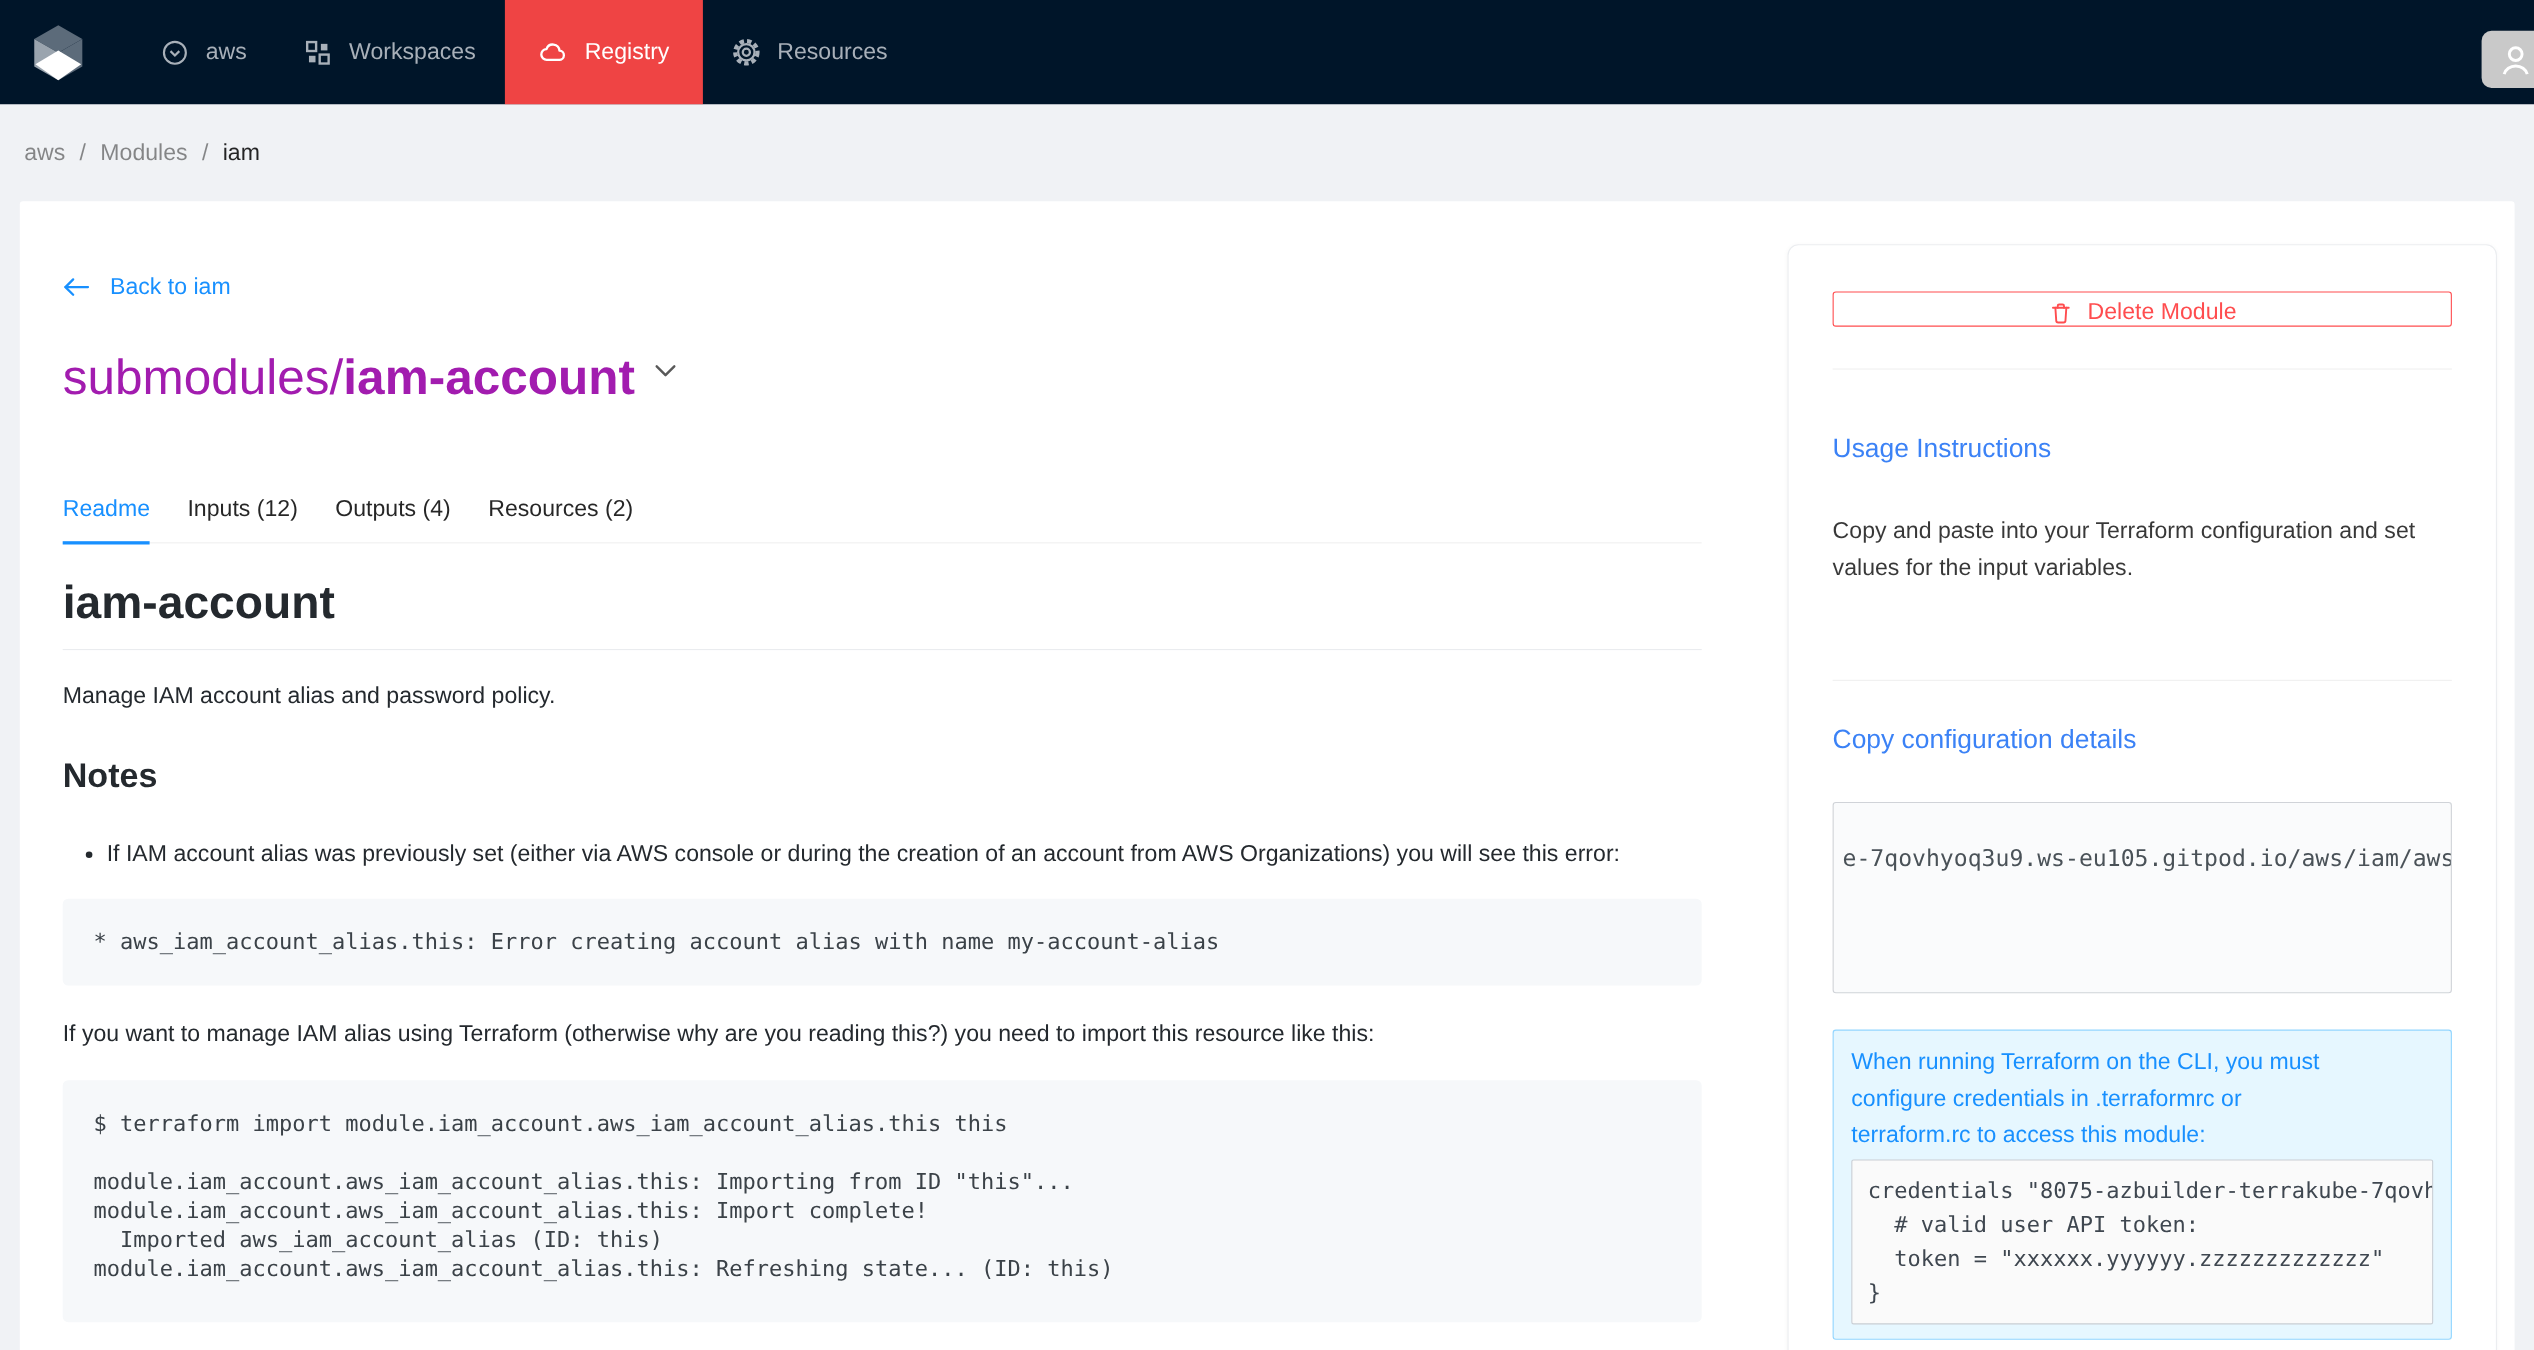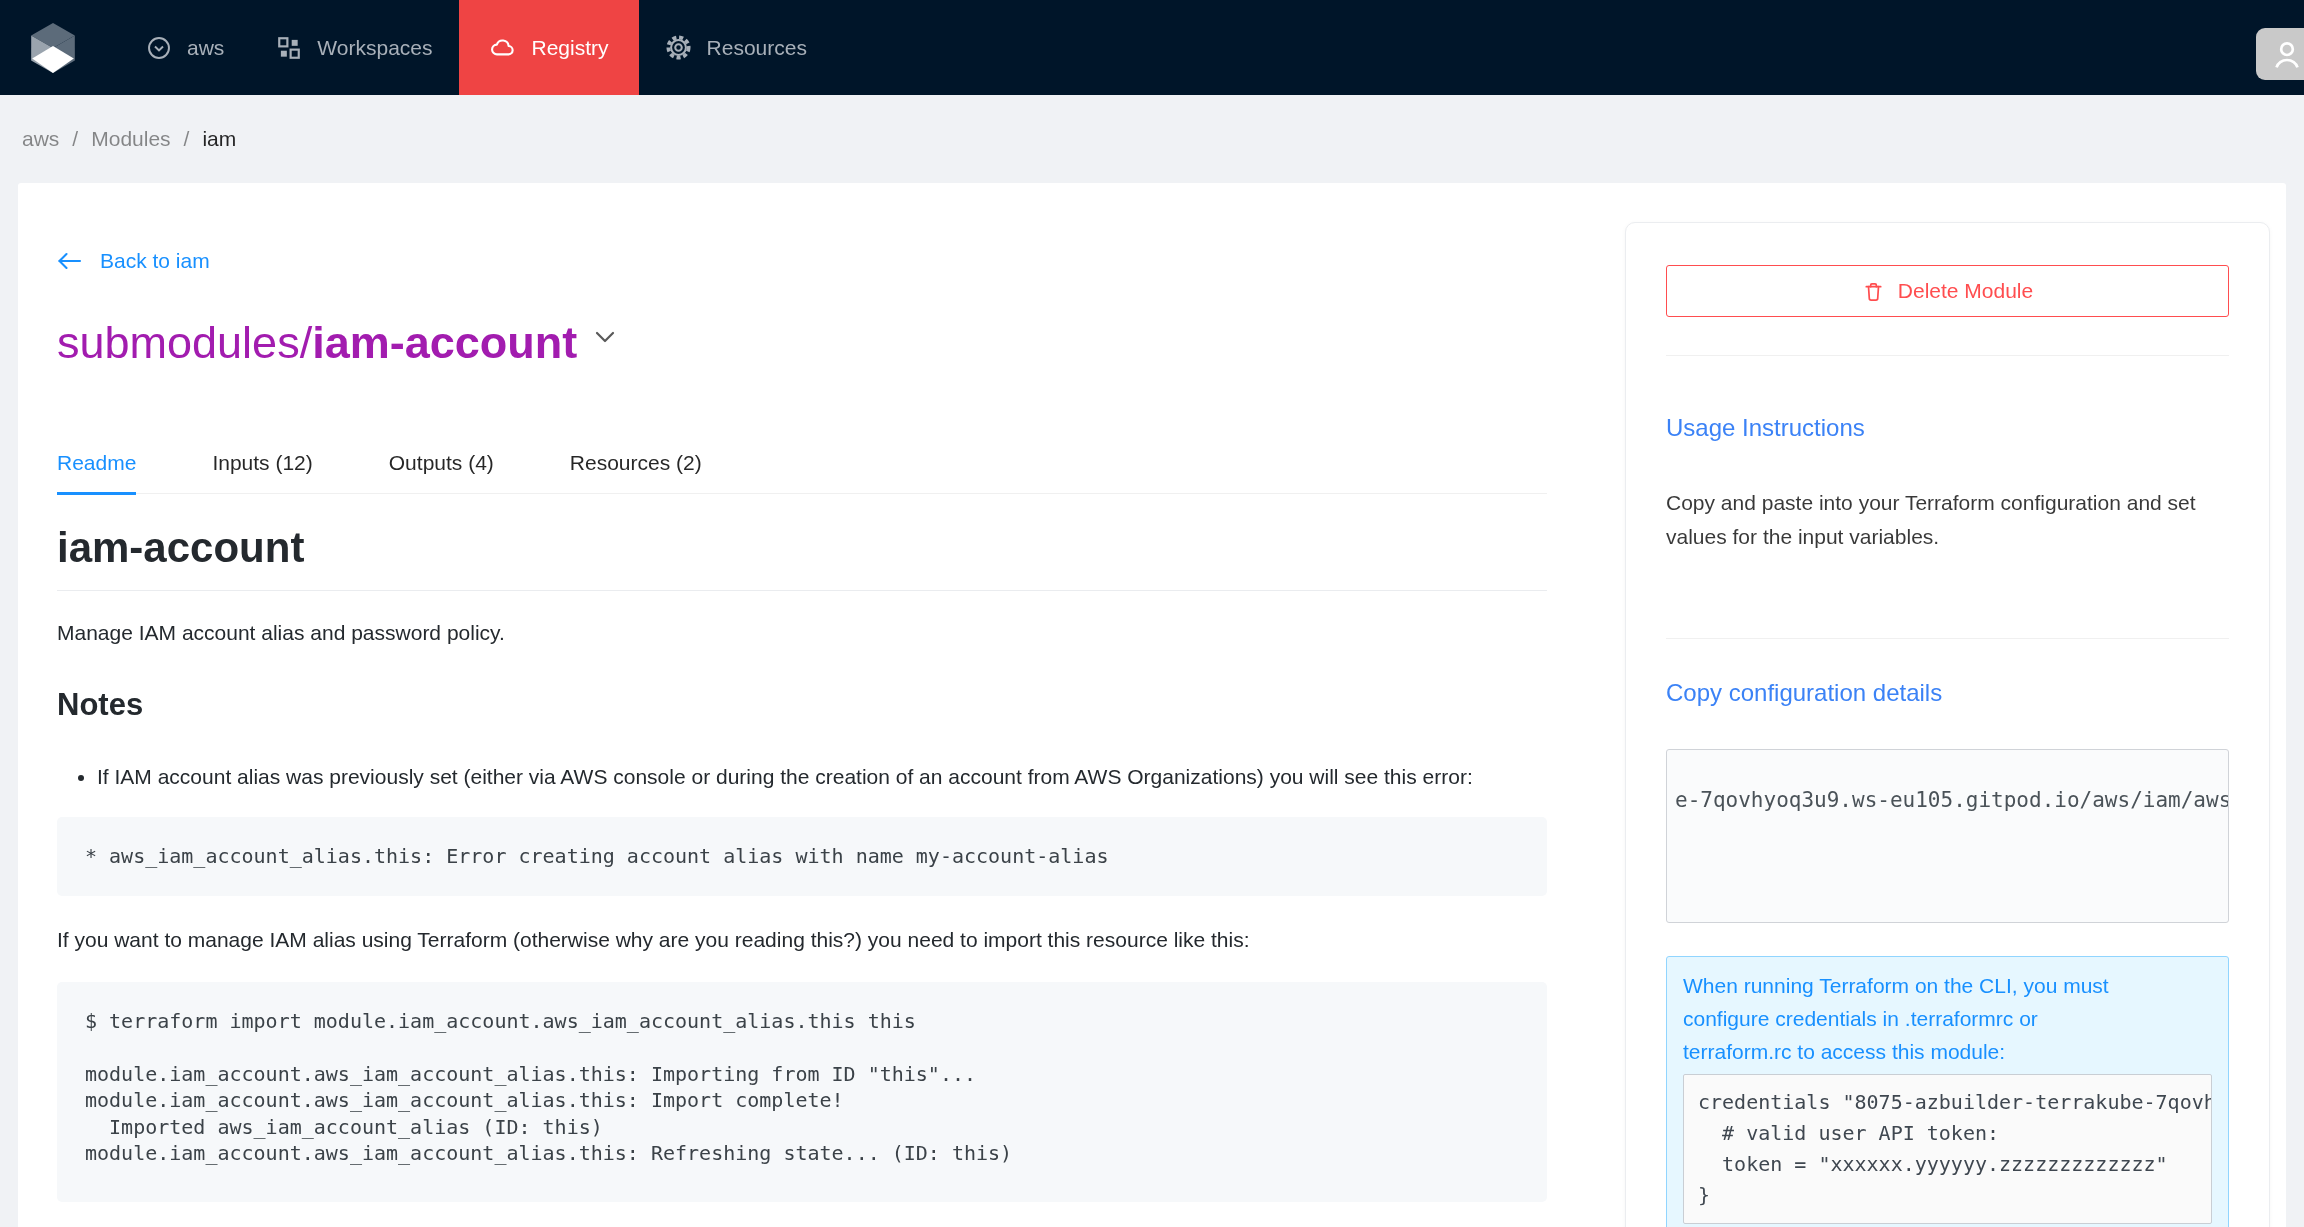--- a/index.html
+++ b/index.html
@@ -34,21 +34,21 @@
 
   .back-link { padding-top:66px; display:flex; align-items:center; gap:18px;
                color:#1890ff; font-size:21px; cursor:pointer; width:fit-content; }
 
   .module-title { margin-top:44px; font-size:45px; color:#a21caf; display:flex;
                   align-items:flex-start; }
   .title-prefix { font-weight:500; }
   .title-name   { font-weight:700; }
   .title-caret  { margin-left:18px; margin-top:14px; cursor:pointer; }
 
-  .tabs { margin-top:68px; display:flex; gap:76px; border-bottom:1.5px solid #f0f0f0;
+  .tabs { margin-top:68px; display:flex; gap:34px; border-bottom:1.5px solid #f0f0f0;
           width:100%; }
   .tab { padding:14px 0 18px; font-size:21px; color:rgba(0,0,0,0.85); cursor:pointer;
          position:relative; }
   .tab.active { color:#1890ff; }
   .tab.active::after { content:""; position:absolute; left:0; right:0; bottom:-1.5px;
                        height:3px; background:#1890ff; }
 
   .md-h1 { margin-top:30px; font-size:42px; font-weight:700; color:#24292e;
            padding-bottom:18px; border-bottom:1.5px solid #eaecef; }
   .md-p  { margin-top:26px; font-size:21px; line-height:32px; color:#24292e; }
@@ -59,24 +59,24 @@
                 padding:26px 28px; font-family:"DejaVu Sans Mono", monospace;
                 font-size:20px; line-height:26.5px; color:#3b4248; white-space:pre;
                 overflow:hidden; }
   .md-p2 { margin-top:28px; font-size:21px; line-height:32px; color:#24292e; }
   .code-block.tall { margin-top:26px; height:220px; }
 
   
   .side-card { position:absolute; left:1607px; top:39px; width:645px; height:1050px;
                background:#fff; border:1.5px solid #ebedf0; border-radius:10px;
                padding:40px; box-shadow:0 1px 5px rgba(0,0,0,0.04); }
-  .delete-btn { margin-top:2px; width:100%; height:52px; background:#fff;
+  .delete-btn { margin-top:2px; width:100%; height:32px; background:#fff;
                 border:1.5px solid #ff4d4f; border-radius:3px; color:#ff4d4f;
                 font-size:21px; font-family:"Liberation Sans", sans-serif;
-                display:flex; align-items:center; justify-content:center; gap:13px;
+                display:flex; align-items:flex-end; justify-content:center; gap:13px;
                 cursor:pointer; }
   .side-divider { border:none; border-top:1.5px solid #f0f0f0; margin-top:38px; }
   .side-divider.second { margin-top:84px; }
   .side-h3 { margin-top:58px; font-size:24px; font-weight:500; color:#3b82f6; }
   .side-h3.copy { margin-top:40px; }
   .side-p { margin-top:44px; font-size:21px; line-height:34px; color:rgba(0,0,0,0.78); }
   .config-box { margin-top:42px; width:100%; height:174px; background:#fafbfc;
                 border:1.5px solid #d0d3d8; border-radius:3px; overflow:hidden;
                 padding:38px 0 0 8px; font-family:"DejaVu Sans Mono", monospace;
                 font-size:21px; color:#4a5258; white-space:pre; cursor:text; }

